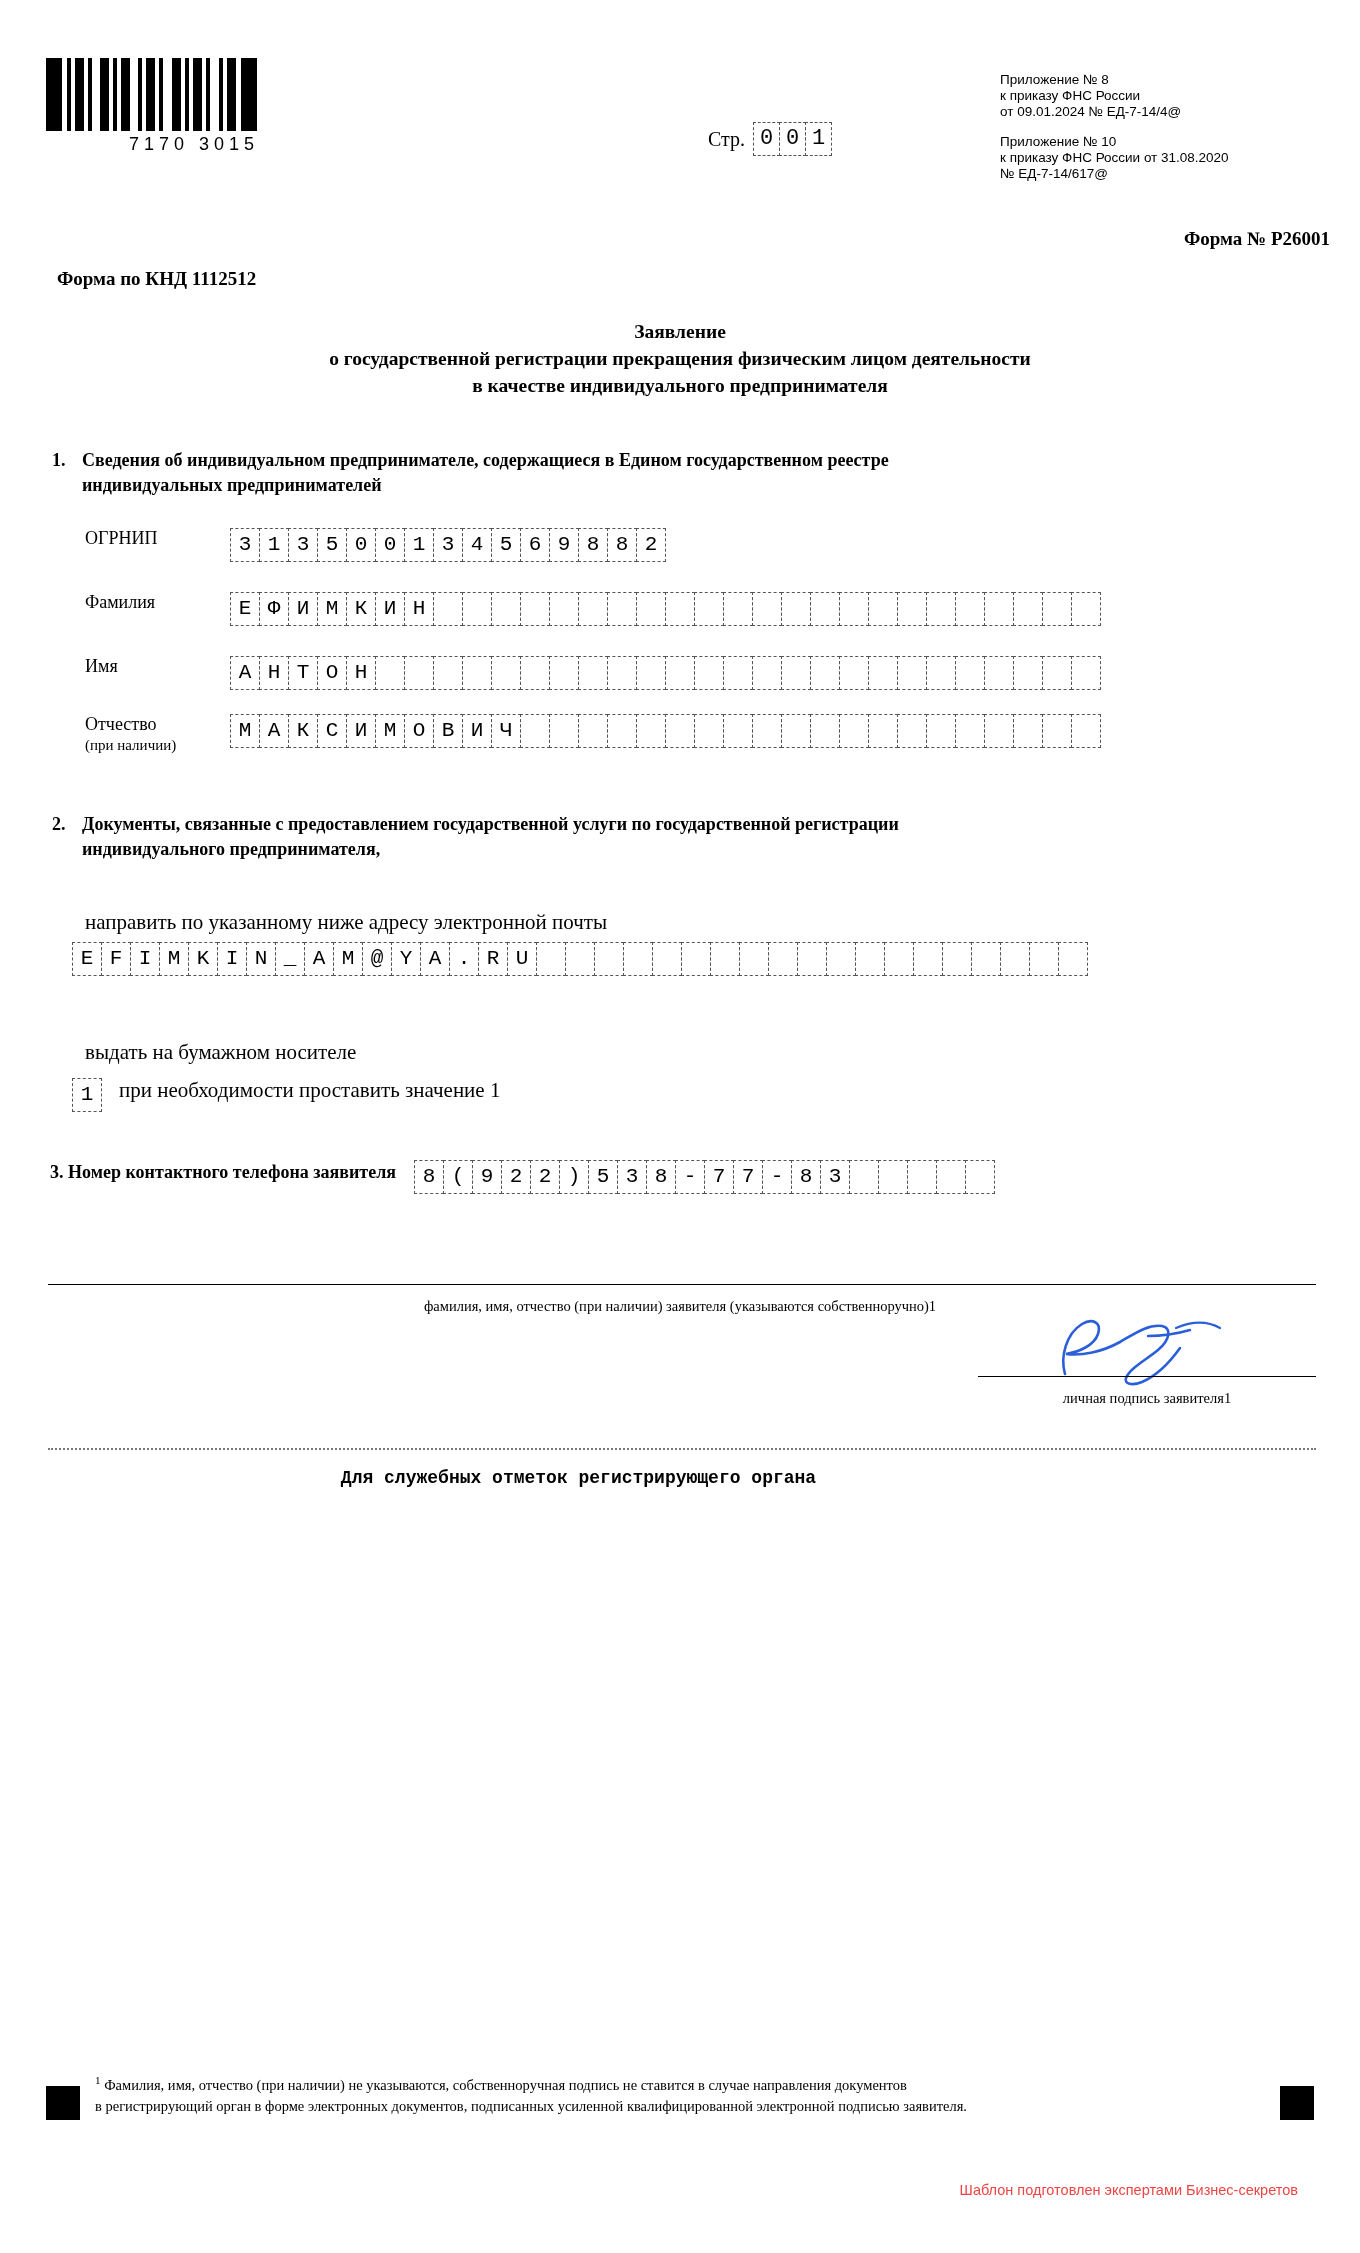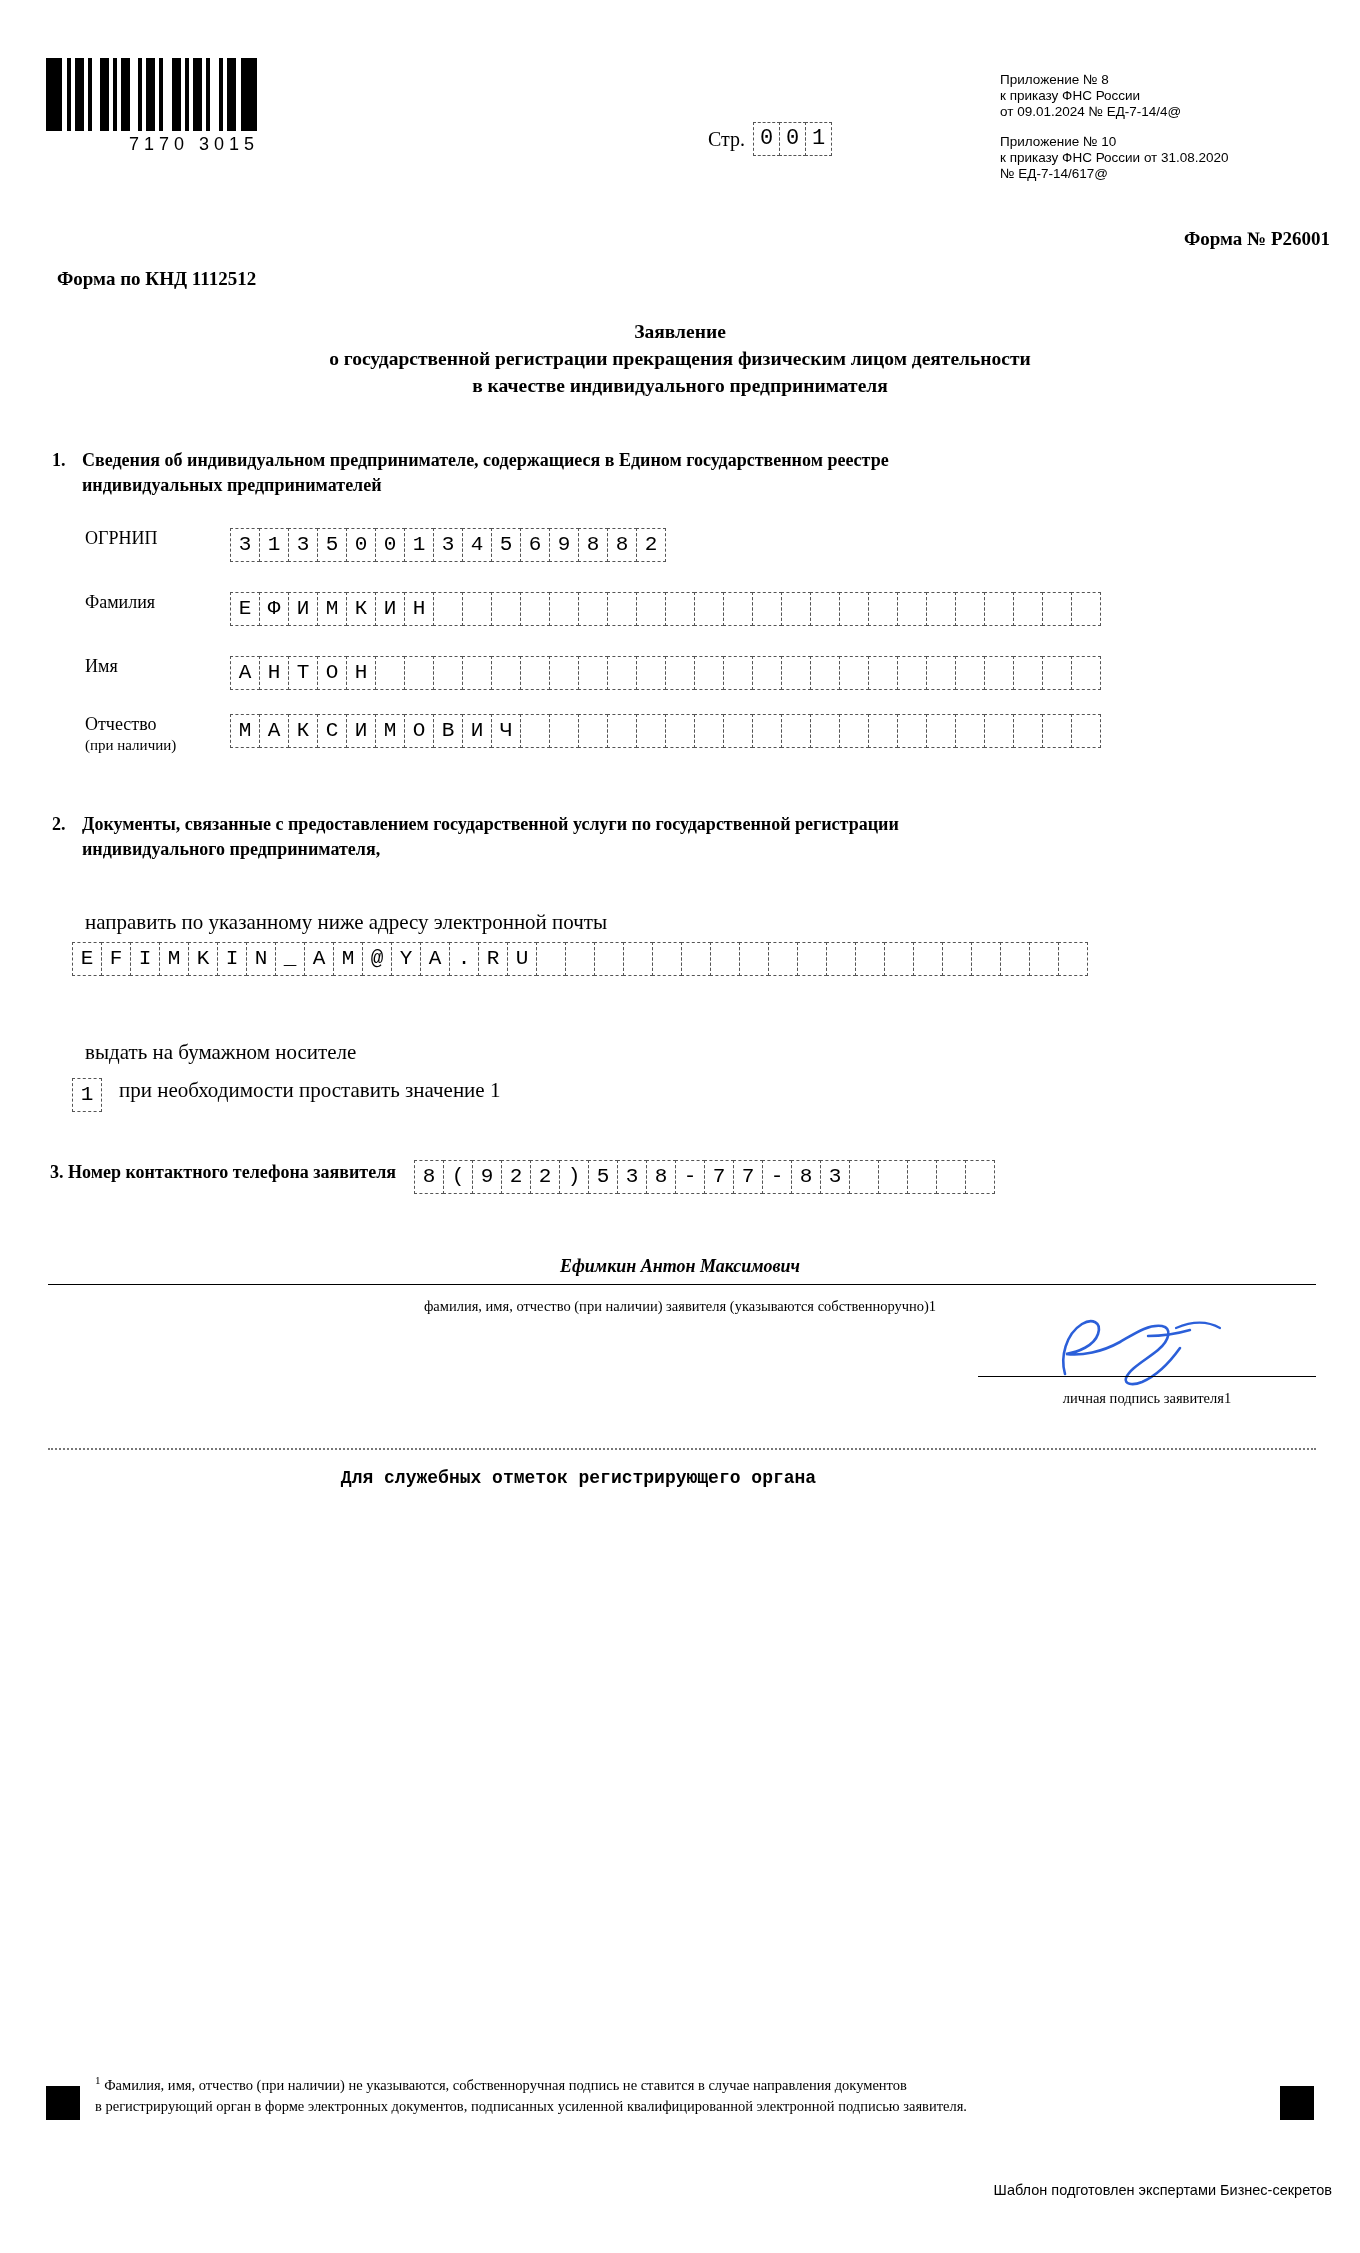--- a/index.html
+++ b/index.html
@@ -210,22 +210,21 @@
     background: #000;
   }
   .credit {
     position: absolute;
     left: 0;
     top: 2182px;
     width: 1298px;
     text-align: right;
     font-family: "Liberation Sans", sans-serif;
     font-size: 14.5px;
-    color: #000000;
-    margin-left: 34px;
+    color: #ef4444;
   }
   .signature-svg { position: absolute; left: 1030px; top: 1312px; }
 </style>
 </head>
 <body>
 
 <div class="page">
 
   <div class="barcode-wrap">
     <div class="barcode">
@@ -514,21 +513,20 @@
         <div class="box">8</div>
         <div class="box">3</div>
         <div class="box"></div>
         <div class="box"></div>
         <div class="box"></div>
         <div class="box"></div>
         <div class="box"></div>
       </div>
   </div>
 
-  <div class="sig-name" style="left:0; top:1256px; width:1360px; text-align:center;">Ефимкин Антон Максимович</div>
   <div class="sig-line" style="left:48px; top:1284px; width:1268px;"></div>
   <div class="sig-cap" style="left:0; top:1290px; width:1360px;">фамилия, имя, отчество (при наличии) заявителя (указываются собственноручно)1</div>
 
   <svg class="signature-svg" width="250" height="78" viewBox="0 0 250 78">
     <path d="M35 62 C30 45 36 22 52 12 C62 6 72 10 68 22 C64 34 48 40 36 42 C52 44 72 40 90 30 C104 22 118 12 132 14 C142 16 140 28 128 38 C116 48 100 56 96 66 C94 72 102 74 112 70 C126 64 140 50 150 36" fill="none" stroke="#2b5fd9" stroke-width="2.6" stroke-linecap="round"></path>
     <path d="M118 24 C130 24 146 22 160 18" fill="none" stroke="#2b5fd9" stroke-width="2.4" stroke-linecap="round"></path>
     <path d="M146 16 C160 10 176 8 190 16" fill="none" stroke="#2b5fd9" stroke-width="2.2" stroke-linecap="round"></path>
   </svg>
 
   <div class="sig-line" style="left:978px; top:1376px; width:338px;"></div>

